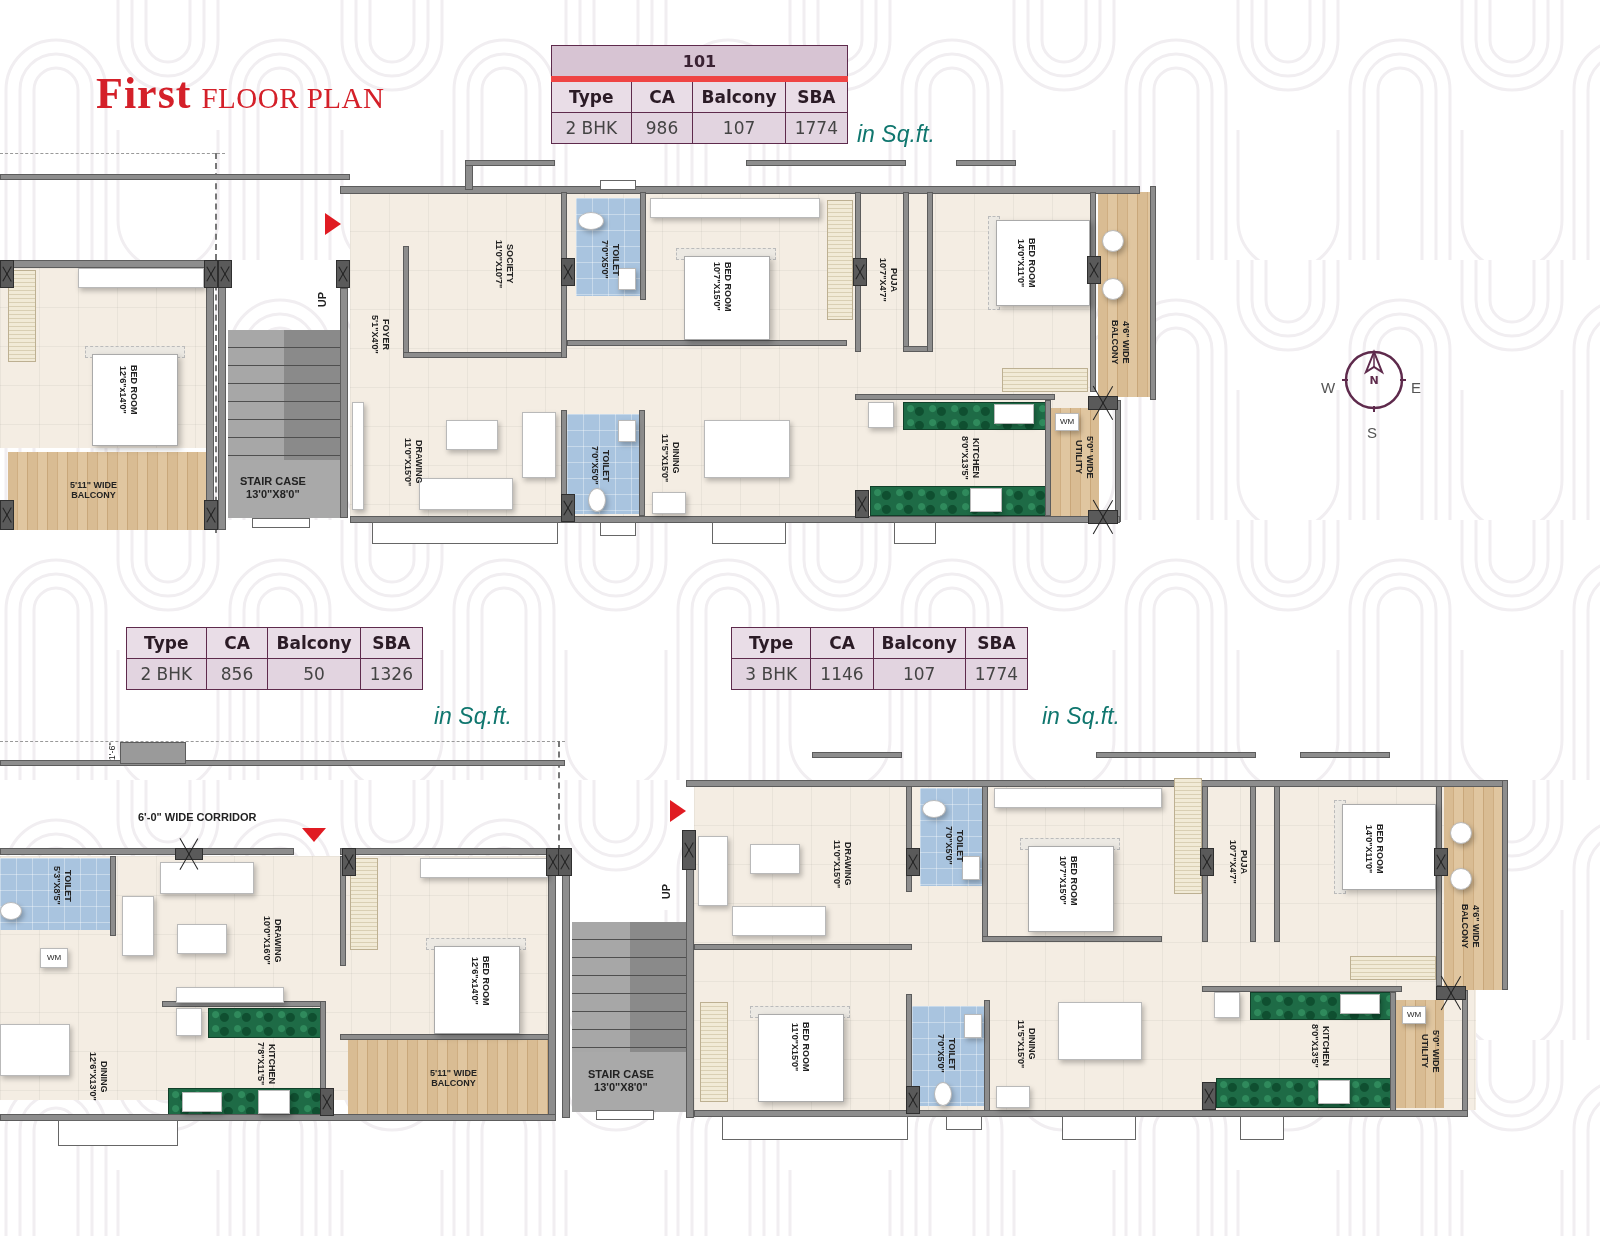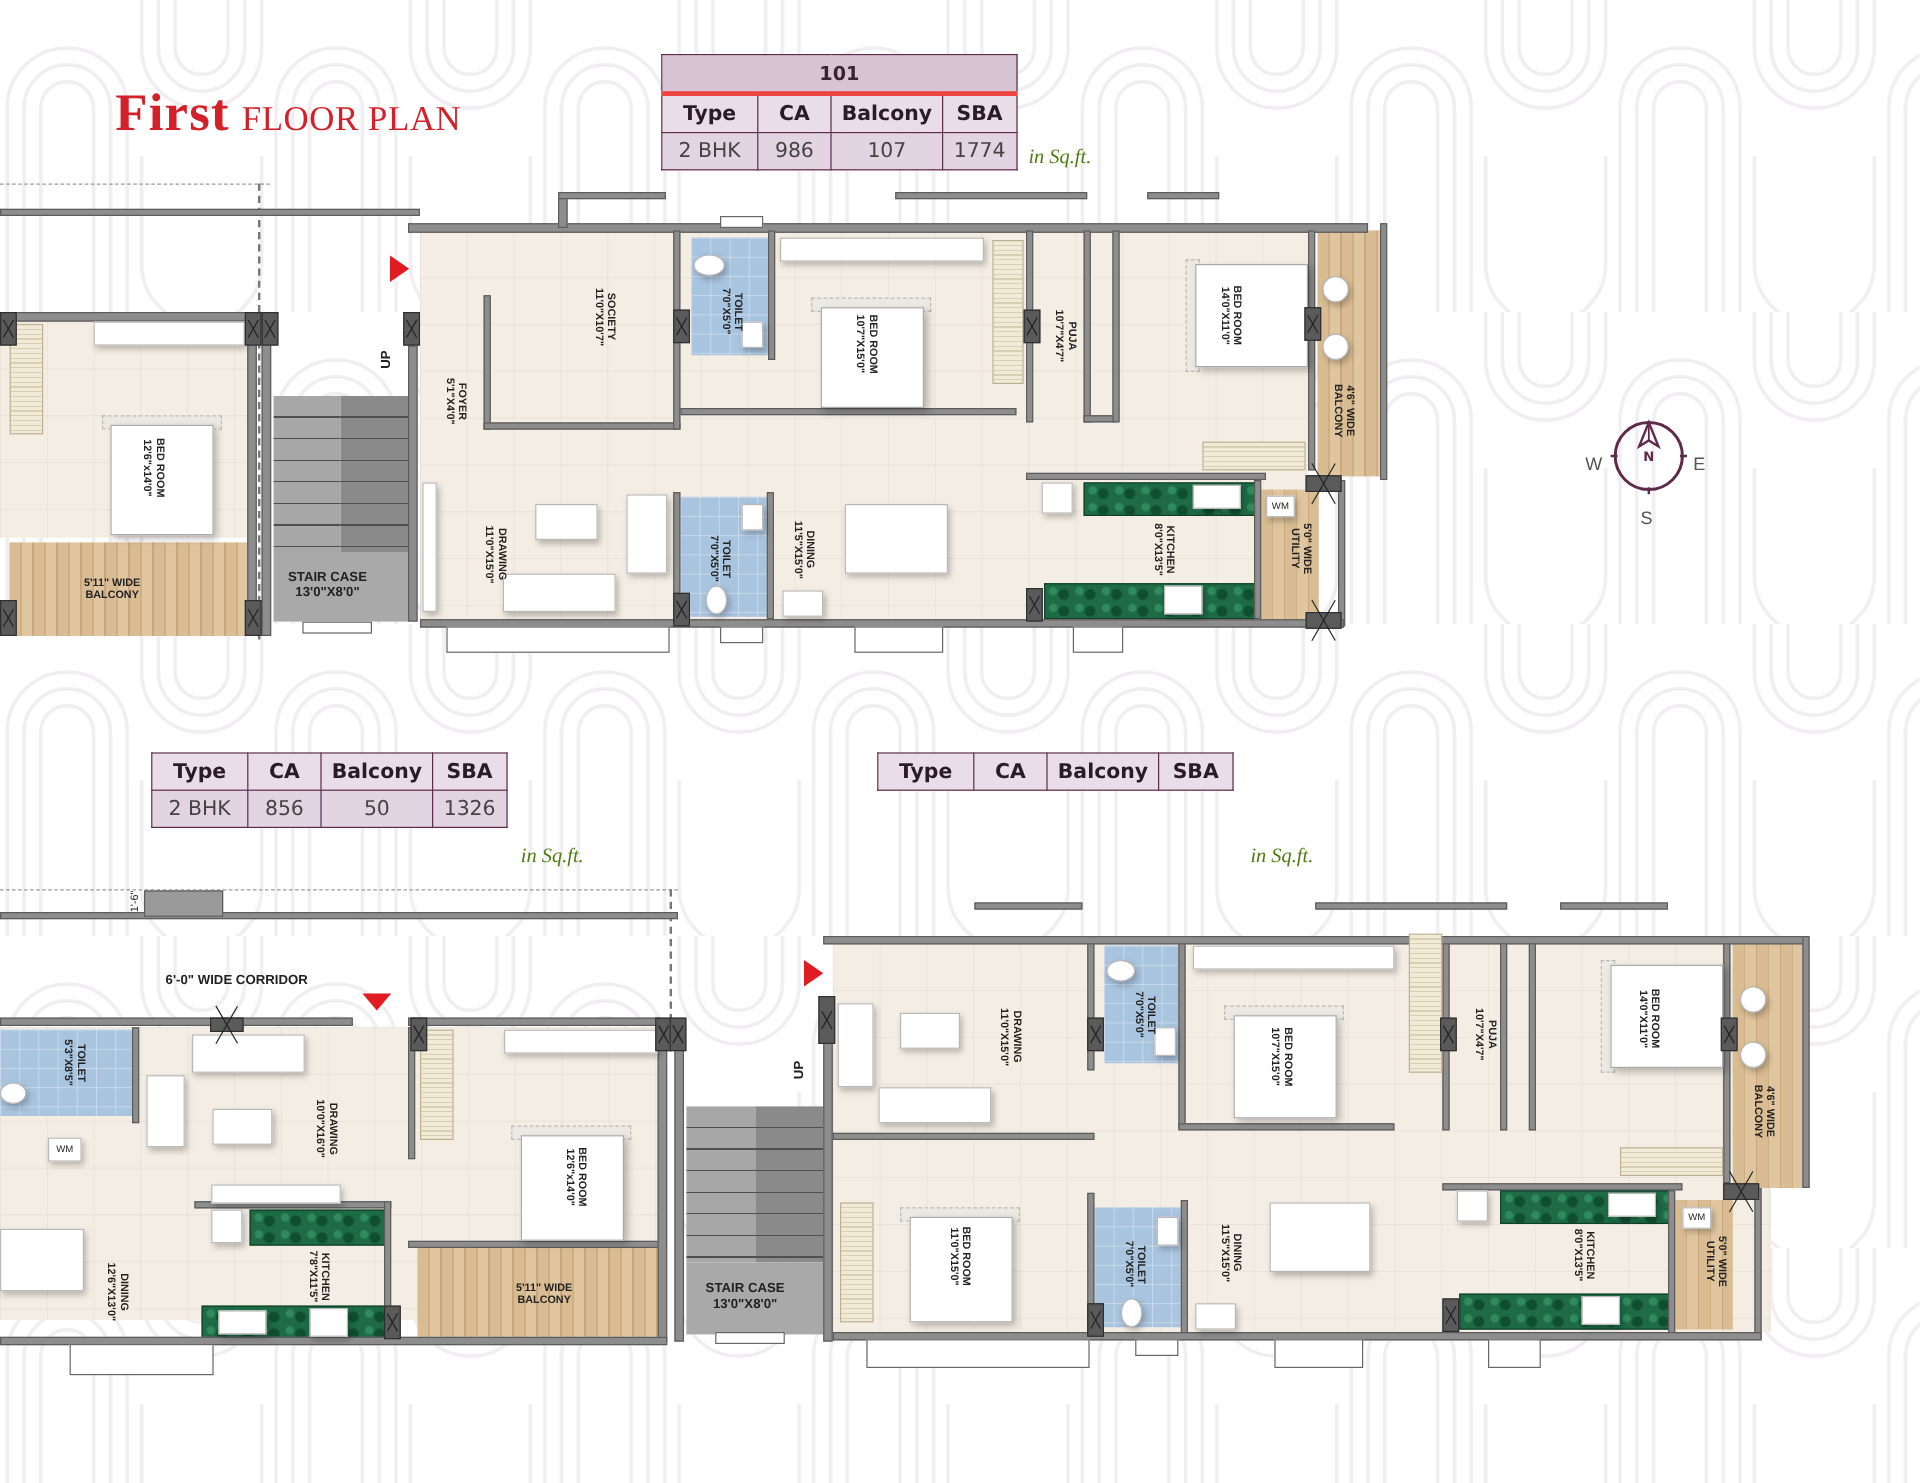--- a/index.html
+++ b/index.html
@@ -6,24 +6,24 @@
   body{width:1600px;height:1236px;position:relative;overflow:hidden;background:#ffffff;font-family:"Liberation Sans",sans-serif;}
   .bg{position:absolute;inset:0;z-index:0;}
   .abs{position:absolute;}
   
   .title{left:96px;top:68px;color:#d42029;font-family:"Liberation Serif",serif;z-index:3;white-space:nowrap;}
   .title .first{font-size:44px;font-weight:bold;letter-spacing:1px;}
   .title .rest{font-size:29px;margin-left:10px;letter-spacing:0.5px;}
   
   table.area{border-collapse:collapse;position:absolute;z-index:3;font-family:"DejaVu Sans",sans-serif;}
   table.area td,table.area th{border:1.5px solid #5e2a4c;text-align:center;padding:0;height:30px;}
-  table.area th.unit{background:#d7c4d3;color:#3a2233;font-size:16px;font-weight:bold;border-bottom:4px solid #ef4444;}
+  table.area th.unit{background:#d7c4d3;color:#3a2233;font-size:16px;font-weight:bold;border-bottom:6px solid #ef4444;}
   table.area tr.hdr td{background:#e9dde7;color:#2b1b26;font-size:17px;font-weight:bold;}
   table.area tr.val td{background:#e2d4e0;color:#444;font-size:17px;}
-  .unit-note{font-style:italic;font-size:17px;color:#4d7c0f;z-index:3;font-family:Liberation Serif, serif;}
+  .unit-note{font-style:italic;font-size:23px;color:#0f766e;z-index:3;font-family:Liberation Sans, sans-serif;}
   
   .wall{background:#8d8d8d;border:1px solid #5c5c5c;box-sizing:border-box;z-index:2;}
   .floor{background:#f4ede3;background-image:linear-gradient(rgba(0,0,0,.045) 1px,transparent 1px),linear-gradient(90deg,rgba(0,0,0,.045) 1px,transparent 1px);background-size:39px 39px;z-index:1;}
   .toiletf{background:#a9c4df;background-image:linear-gradient(rgba(255,255,255,.35) 1px,transparent 1px),linear-gradient(90deg,rgba(255,255,255,.35) 1px,transparent 1px);background-size:16px 16px;z-index:1;}
   .wood{background:repeating-linear-gradient(90deg,#d9bc93 0 9px,#cfae82 9px 10px,#e0c6a0 10px 19px,#c9a77a 19px 20px);z-index:1;}
   .stair{background:repeating-linear-gradient(180deg,#a7a7a7 0 17px,#4f4f4f 17px 18px);z-index:1;}
   .stair2{background:repeating-linear-gradient(180deg,#8a8a8a 0 17px,#4f4f4f 17px 18px);z-index:1;}
   .stairlanding{background:#a9a9a9;z-index:1;}
   .granite{background:#1e6b46;background-image:radial-gradient(circle at 30% 40%,#2f8a5c 0 3px,transparent 4px),radial-gradient(circle at 70% 60%,#0f4f30 0 4px,transparent 5px);background-size:22px 14px;z-index:2;border:1px solid #11402a;}
   .white-obj{background:#ffffff;border:1px solid #b9b9b9;box-shadow:2px 3px 5px rgba(0,0,0,.25);z-index:3;box-sizing:border-box;}
@@ -111,20 +111,26 @@
 <div class="abs unit-note" style="left:434px;top:703px;">in Sq.ft.</div>
 
 <table class="area" style="left:731px;top:627px;width:297px;">
   <tbody>
   <tr class="hdr">
     <td style="width:80px">Type</td>
     <td style="width:62px">CA</td>
     <td style="width:92px">Balcony</td>
     <td style="width:62px">SBA</td>
   </tr>
+  <tr class="val">
+    <td>3 BHK</td>
+    <td>1146</td>
+    <td>107</td>
+    <td>1774</td>
+  </tr>
 </tbody>
   </table>
 <div class="abs unit-note" style="left:1042px;top:703px;">in Sq.ft.</div>
 
 <svg class="abs compass" viewBox="0 0 64 64">
   <circle cx="32" cy="32" r="28" fill="none" stroke="#5e2a4c" stroke-width="2.5"></circle>
   <path d="M32 4 L24 24 L32 19 L40 24 Z" fill="#fff" stroke="#5e2a4c" stroke-width="2"></path>
   <line x1="32" y1="4" x2="32" y2="19" stroke="#5e2a4c" stroke-width="1.5"></line>
   <text x="32" y="36" font-size="11" font-weight="bold" fill="#5e2a4c" text-anchor="middle" font-family="DejaVu Sans, sans-serif">N</text>
   <line x1="0" y1="32" x2="6" y2="32" stroke="#5e2a4c" stroke-width="2"></line>

